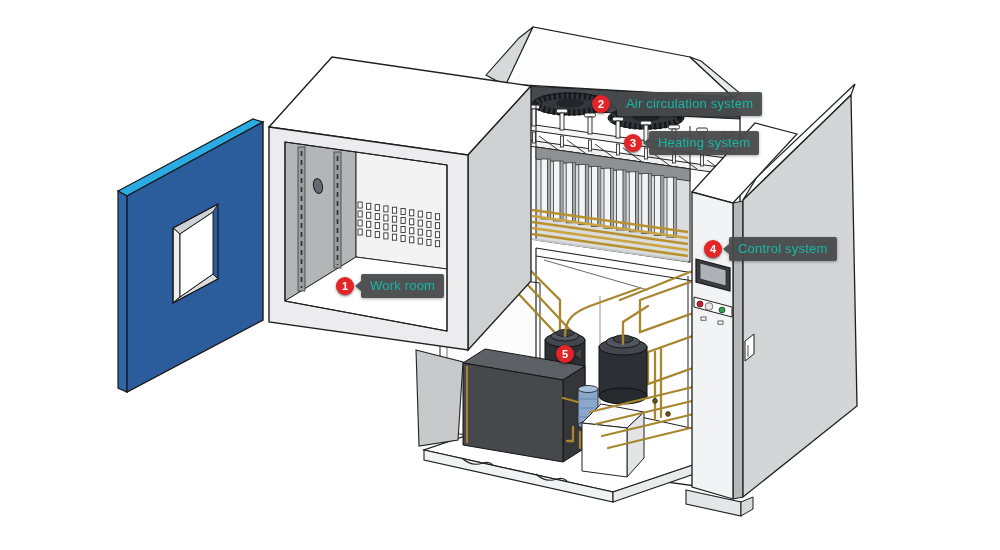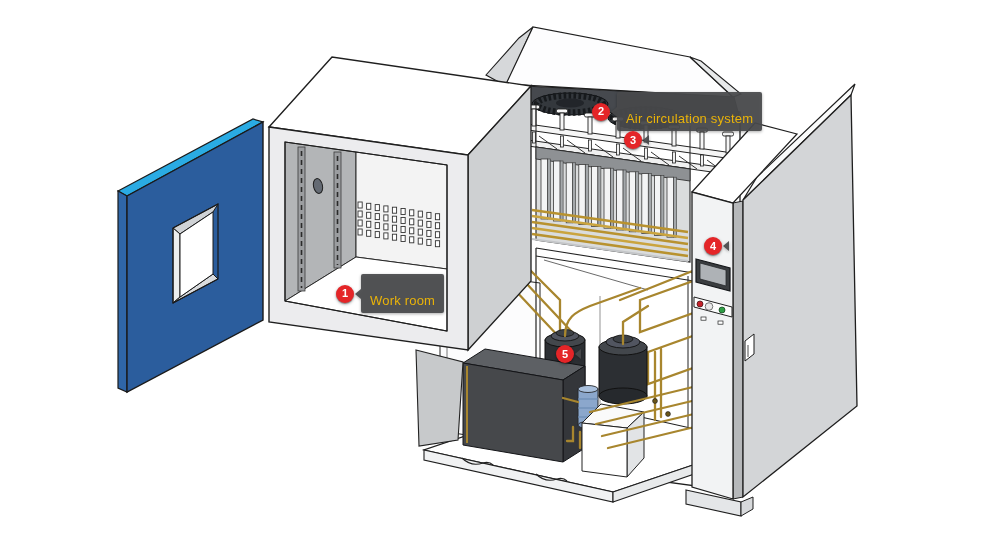--- a/index.html
+++ b/index.html
@@ -7,21 +7,21 @@
          font-family:"Liberation Sans",sans-serif;}
   #scene{position:absolute;left:0;top:0;}
   .callout{position:absolute;display:flex;align-items:center;
            font:13px/1 "Liberation Sans",sans-serif;
            filter:drop-shadow(0 1.5px 1.5px rgba(0,0,0,.35));}
   .badge{width:18px;height:18px;border-radius:50%;background:#e42528;color:#fff;
          font-weight:bold;font-size:11px;display:flex;align-items:center;justify-content:center;
          flex:0 0 18px;box-shadow:0 1px 1px rgba(0,0,0,.3);}
   .tail{width:0;height:0;border-top:5px solid transparent;border-bottom:5px solid transparent;
         border-right:6px solid rgba(73,74,76,.93);margin-left:1px;}
-  .box{background:rgba(73,74,76,.93);color:#eab308;padding:20px 9px 6px;border-radius:2px;
+  .box{background:rgba(73,74,76,.93);color:#14b8a6;padding:5px 9px 6px;border-radius:2px;
        white-space:nowrap;letter-spacing:.2px;}
   .co1{left:336px;top:274px}
   .co2{left:592px;top:92px}
   .co3{left:624px;top:131px}
   .co4{left:704px;top:237px}
   .co5{left:556px;top:345px}
 </style>
 </head>
 <body>
 
@@ -279,22 +279,24 @@
   <span class="box">Work room</span>
 </div>
 <div class="callout co2">
   <span class="badge">2</span>
   <span class="tail"></span>
   <span class="box">Air circulation system</span>
 </div>
 <div class="callout co3">
   <span class="badge">3</span>
   <span class="tail"></span>
+  <span class="box">Heating system</span>
 </div>
 <div class="callout co4">
   <span class="badge">4</span>
   <span class="tail"></span>
+  <span class="box">Control system</span>
 </div>
 <div class="callout co5">
   <span class="badge">5</span>
   <span class="tail"></span>
 </div>
 </div>
 
 </body></html>

